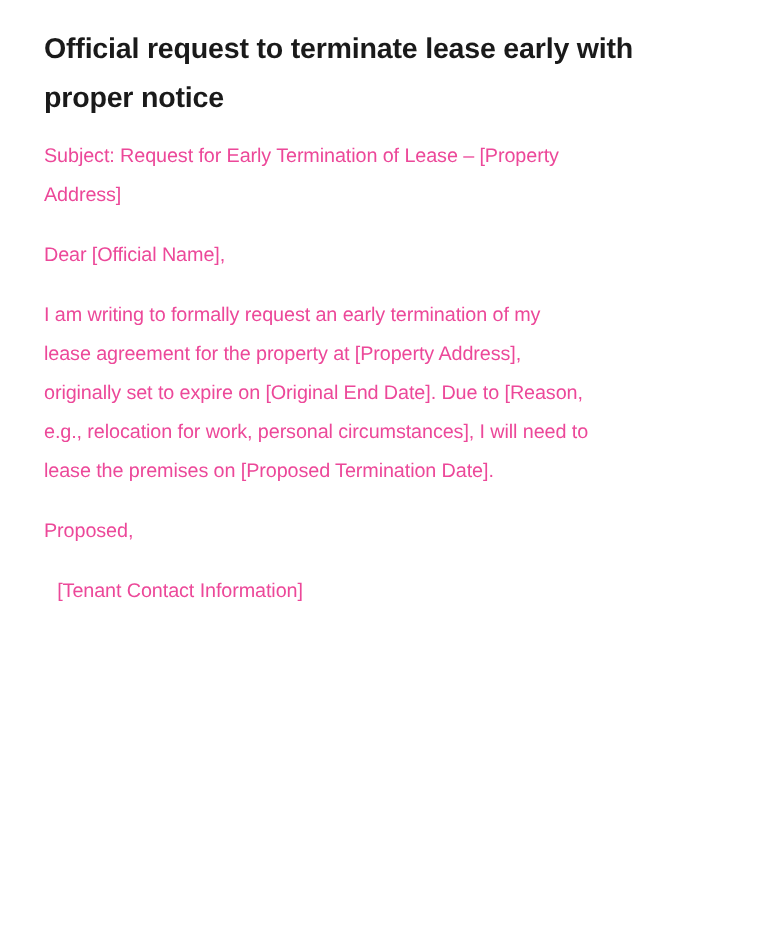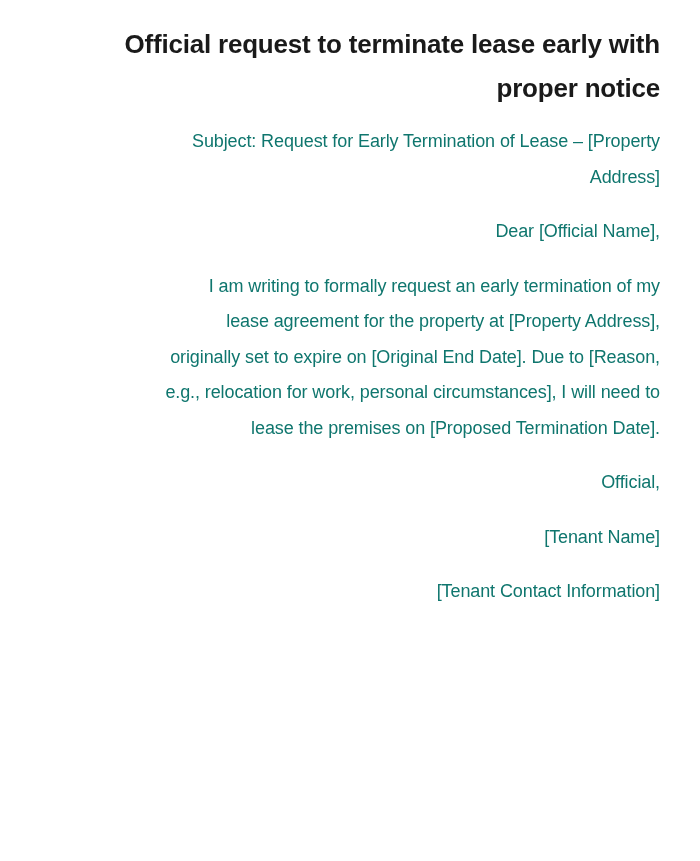--- a/index.html
+++ b/index.html
@@ -13,36 +13,35 @@
     overflow: hidden;
     font-family: "Liberation Sans", sans-serif;
     color: #202124;
   }
   .page {
     box-sizing: border-box;
     width: 700px;
     height: 861px;
     padding: 22px 40px 30px 40px;
     background: #ffffff;
-    text-align: right;
   }
   .doc-title {
     font-size: 26px;
     font-weight: 700;
     line-height: 44px;
     color: #1a1a1a;
     margin: 0 0 14px 0;
     white-space: pre-line;
     letter-spacing: -0.2px;
   }
   .para {
     font-size: 18px;
     font-weight: 400;
     line-height: 35.5px;
-    color: #0f766e;
+    color: #ec4899;
     margin: 0 0 19px 0;
     white-space: pre-line;
     letter-spacing: -0.1px;
   }
   .para:last-child {
     margin-bottom: 0;
     margin-left: 12px;
   }
 </style>
 </head>
@@ -53,17 +52,16 @@
 proper notice</h1>
   <div>
       <p class="para">Subject: Request for Early Termination of Lease – [Property
 Address]</p>
       <p class="para">Dear [Official Name],</p>
       <p class="para">I am writing to formally request an early termination of my
 lease agreement for the property at [Property Address],
 originally set to expire on [Original End Date]. Due to [Reason,
 e.g., relocation for work, personal circumstances], I will need to
 lease the premises on [Proposed Termination Date].</p>
-      <p class="para">Official,</p>
-      <p class="para">[Tenant Name]</p>
+      <p class="para">Proposed,</p>
       <p class="para">[Tenant Contact Information]</p>
     </div>
 </div>
 
 </body></html>

